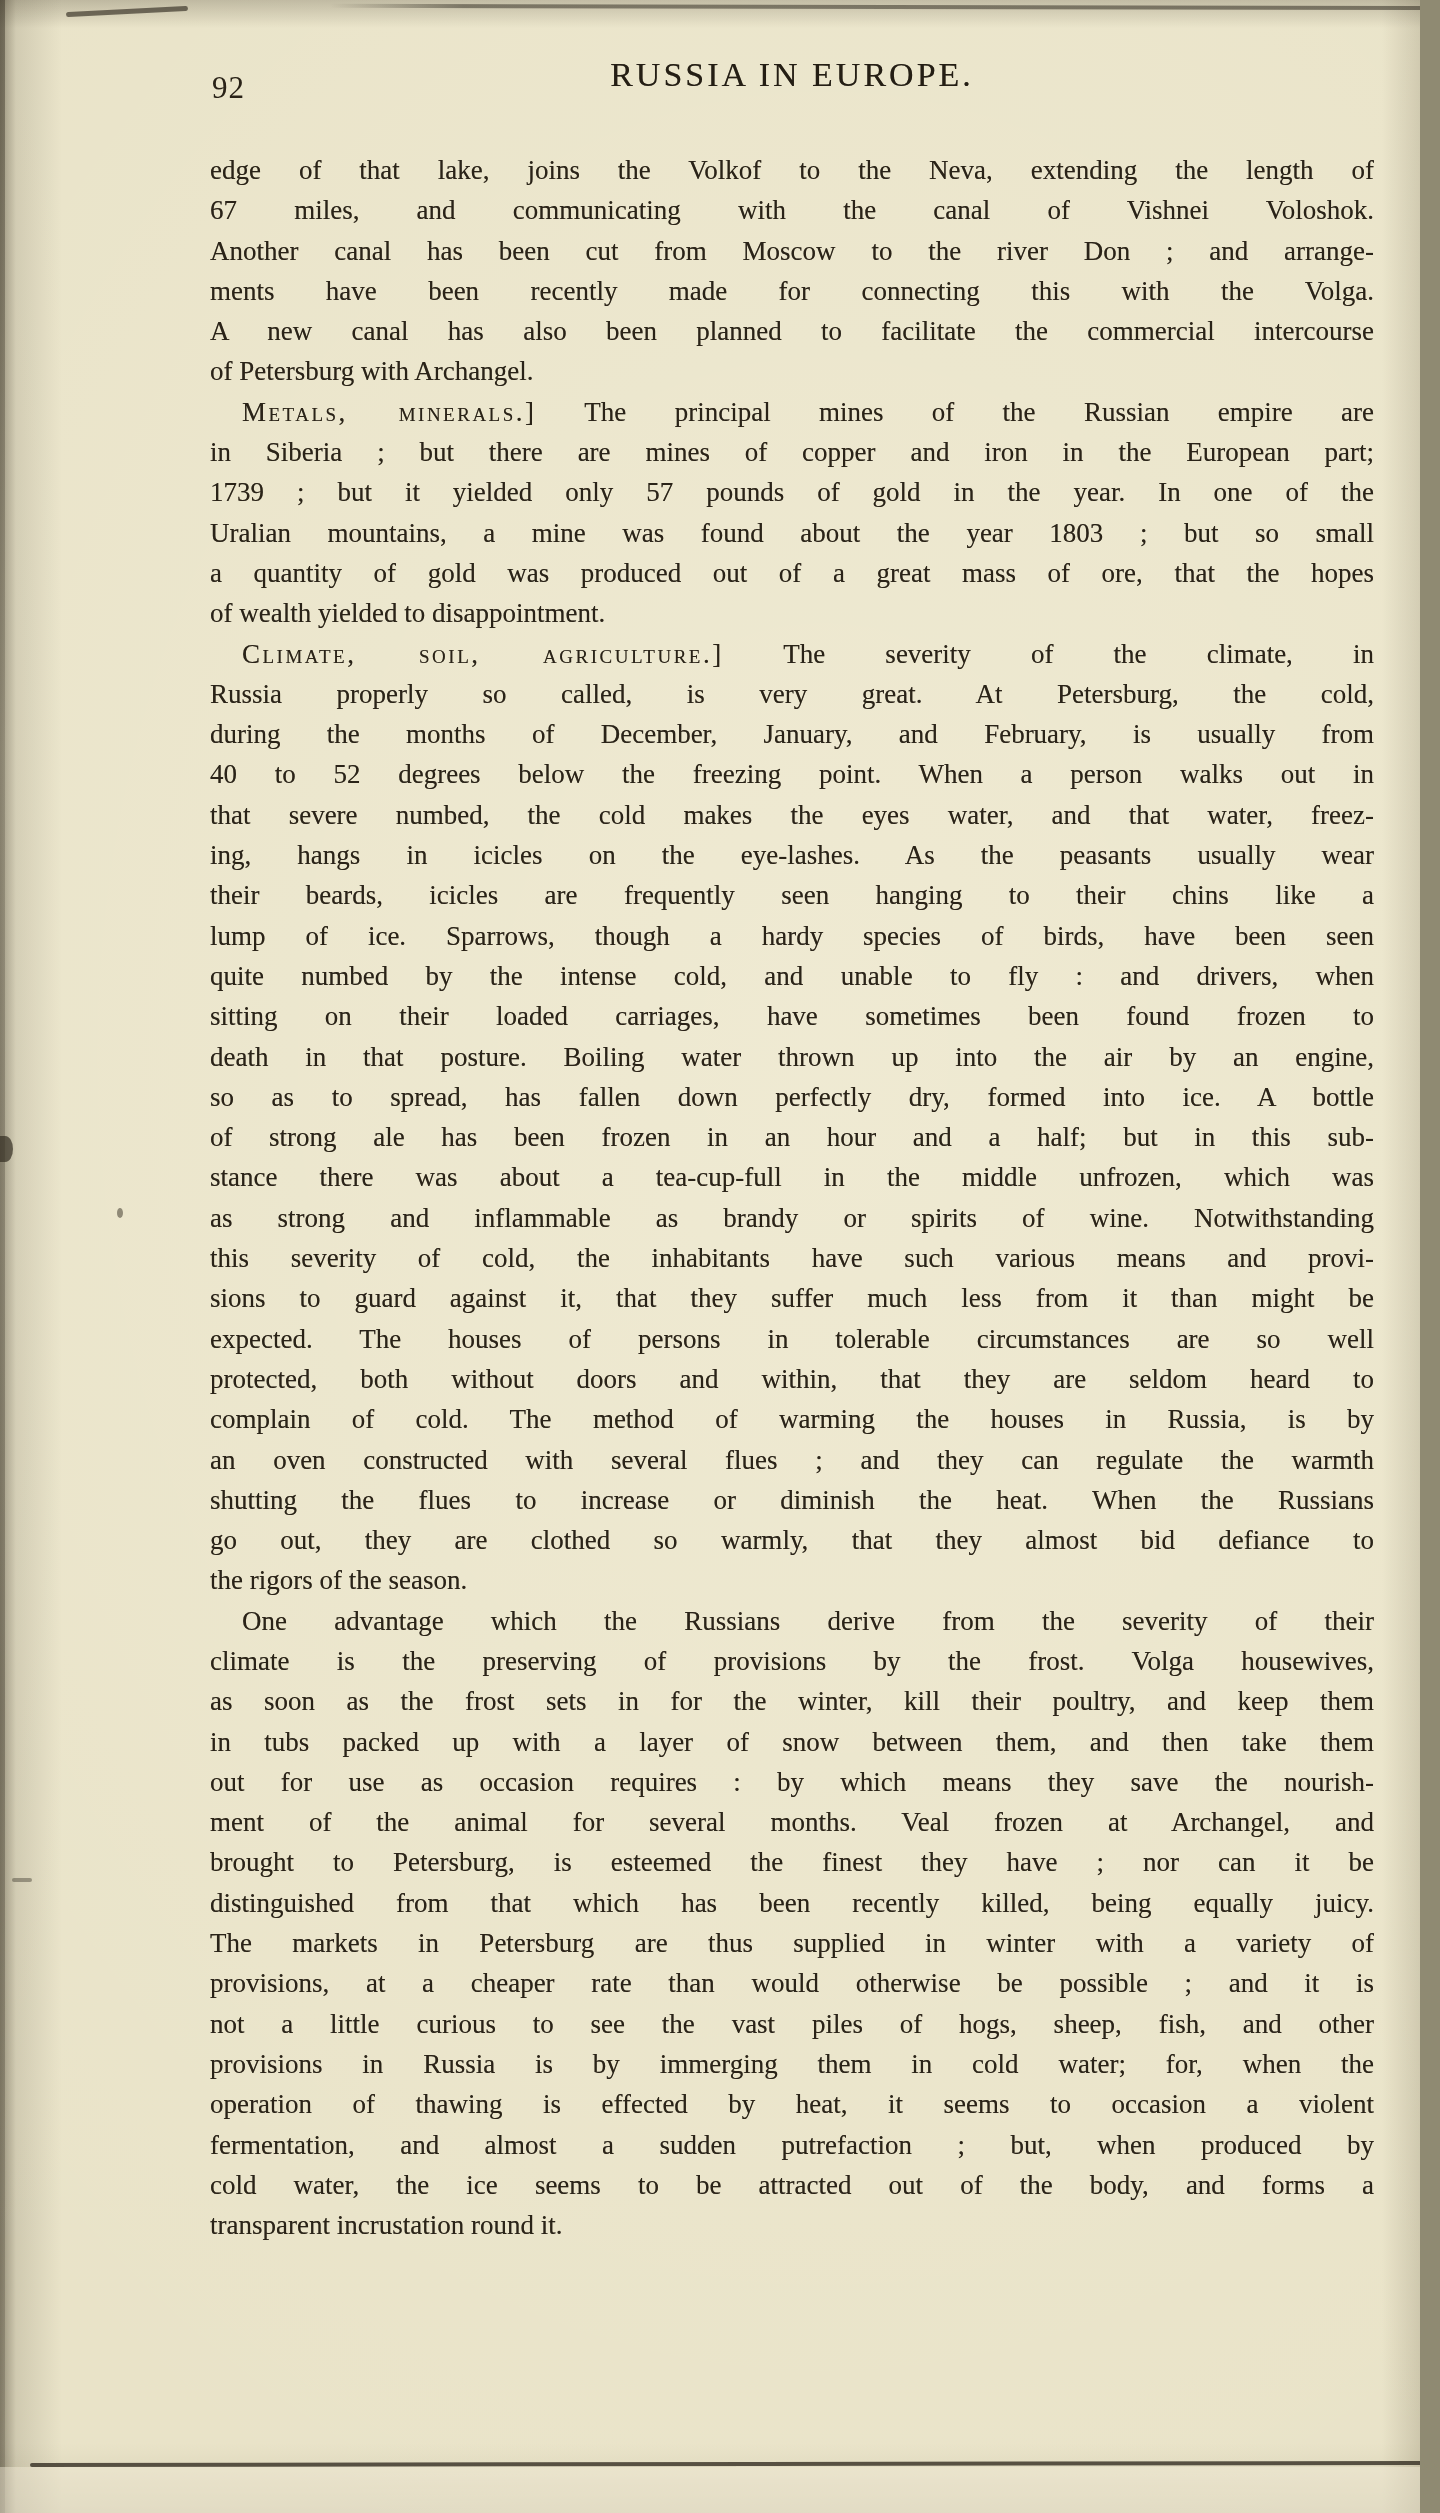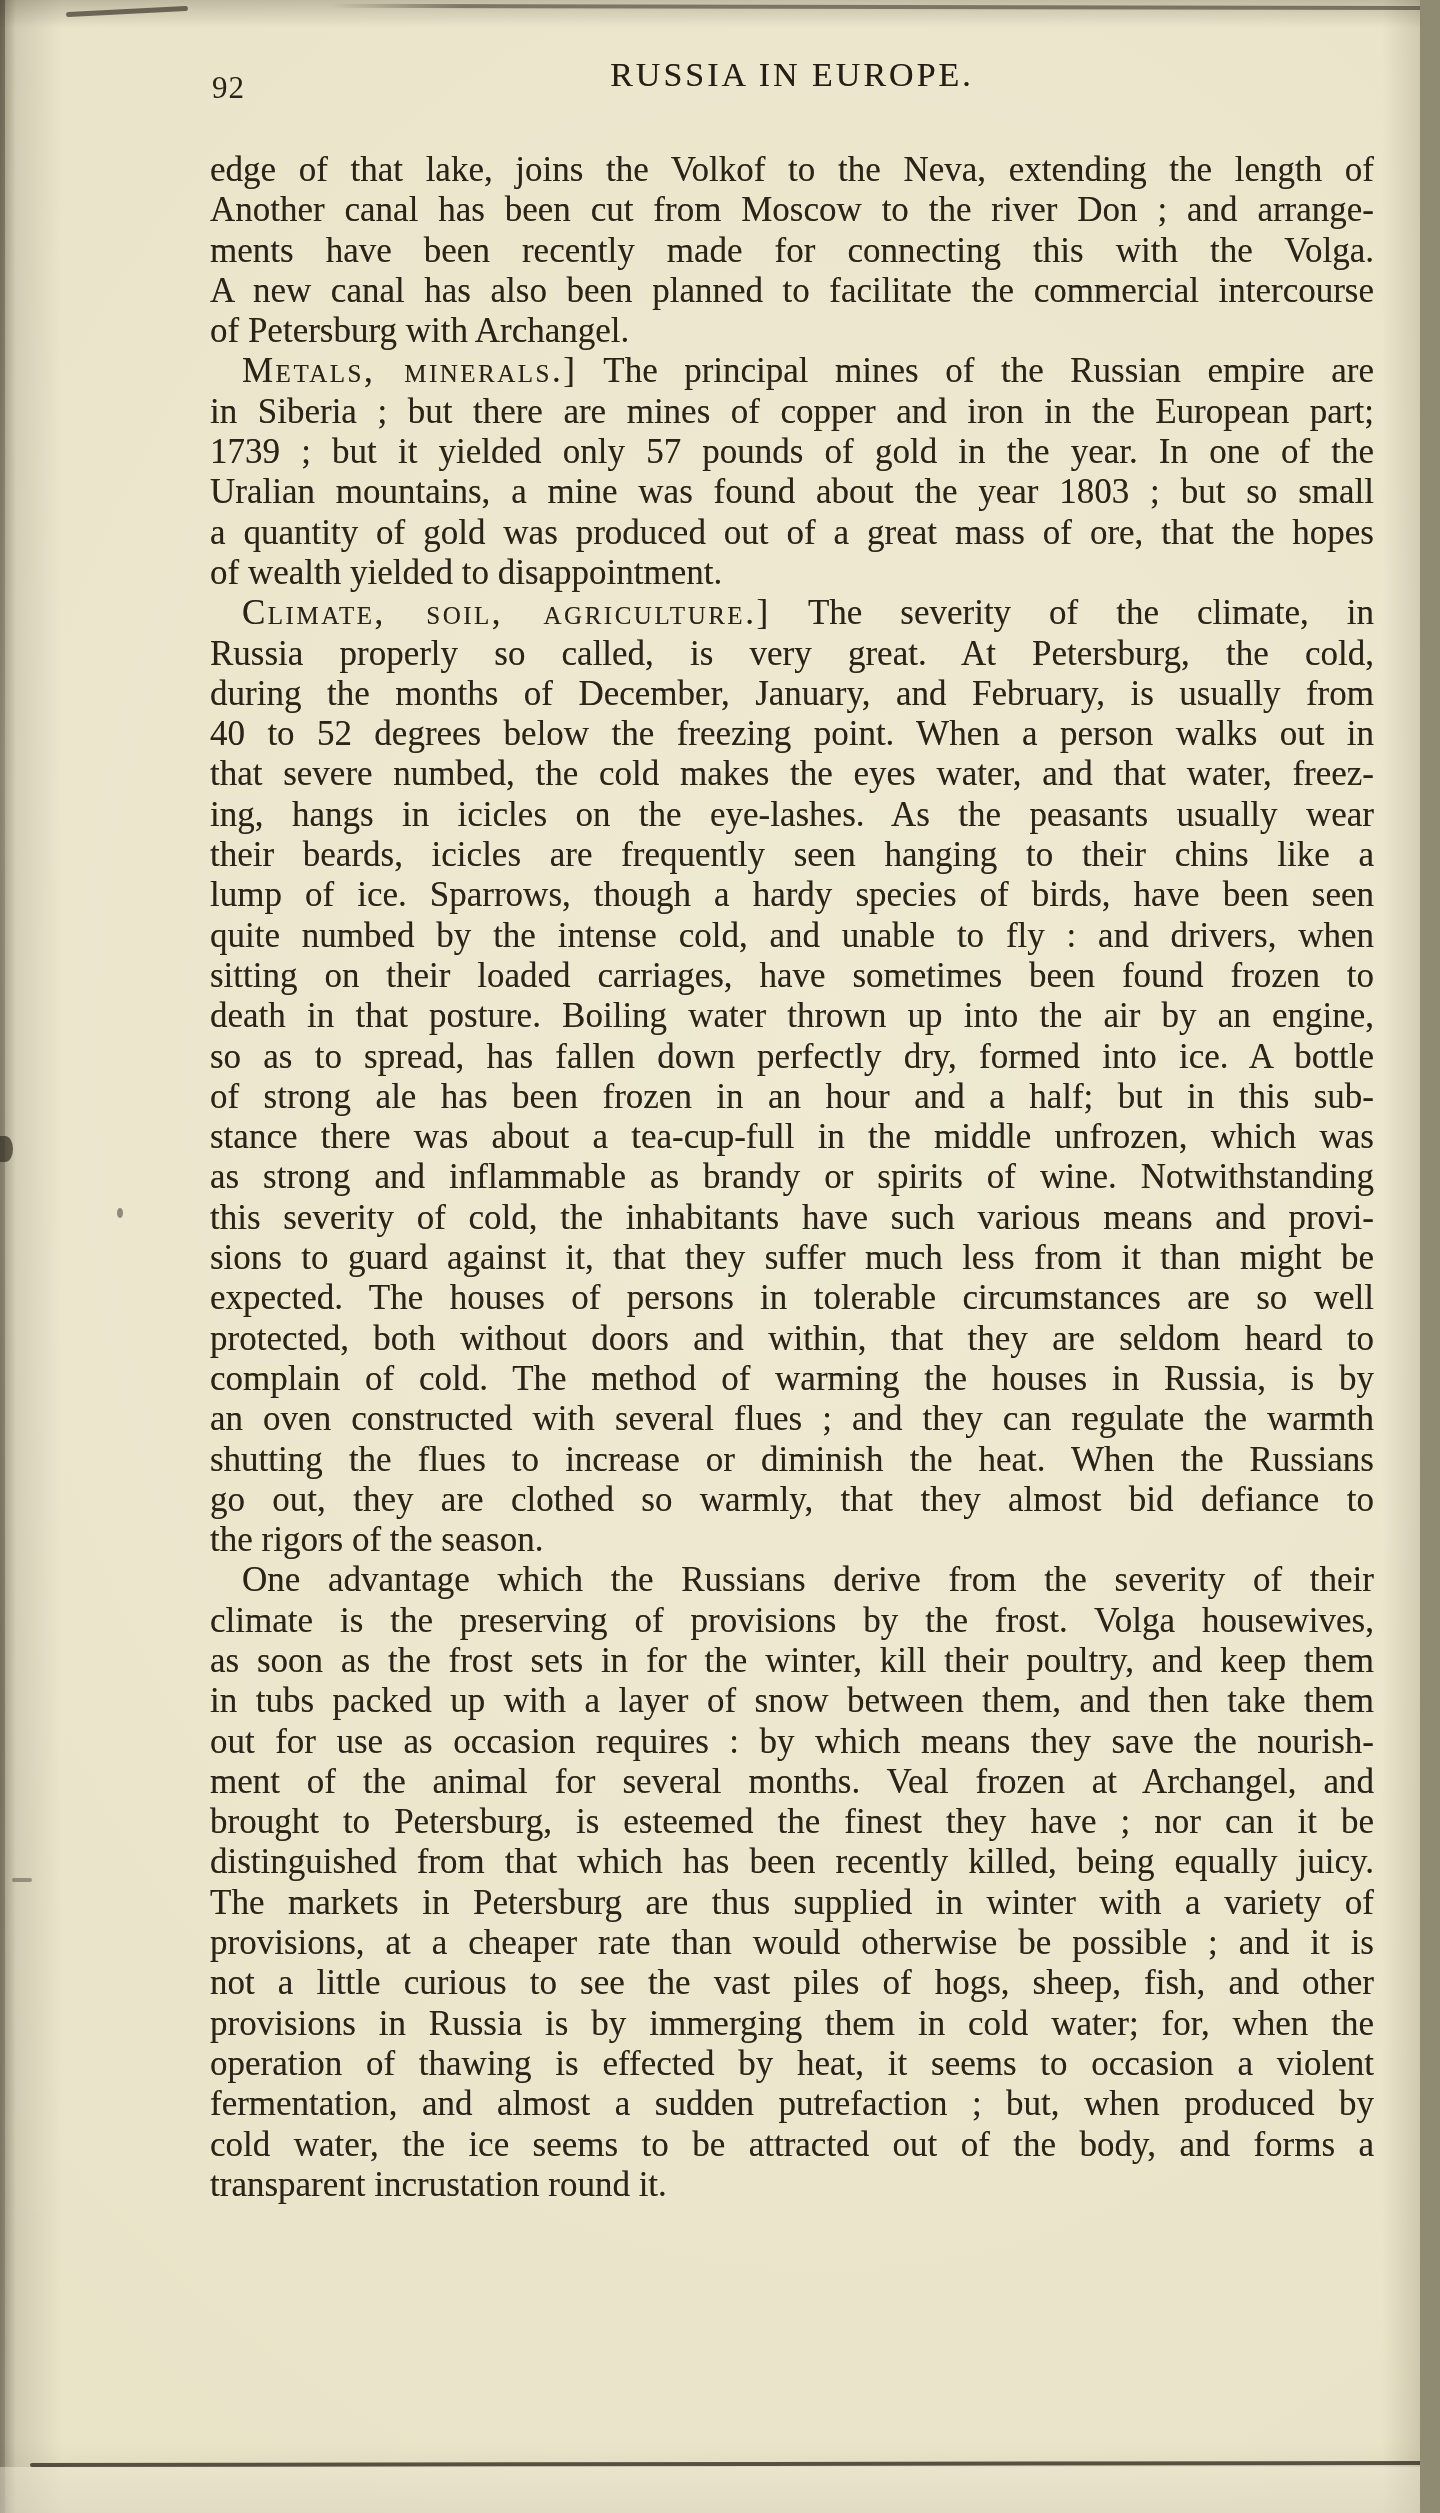--- a/index.html
+++ b/index.html
@@ -45,21 +45,21 @@
     font-size: 34px;
     letter-spacing: 3px;
     color: #241e14;
     text-shadow: 0 0 0.6px rgba(36,30,20,0.55);
   }
   .textblock {
     position: absolute;
     left: 210px;
     top: 150px;
     width: 1164px;
-    font-size: 35px;
+    font-size: 27px;
     line-height: 40.3px;
     text-shadow: 0 0 0.5px rgba(42,35,24,0.45);
   }
   .paragraph { margin: 0; }
   .line {
     text-align: justify;
     text-align-last: justify;
     text-justify: inter-word;
     white-space: normal;
   }
@@ -122,20 +122,21 @@
   <div class="below-edge"></div>
 
   <div class="header">
     <div class="pagenum">92</div>
     <div class="running-title">RUSSIA IN EUROPE.</div>
   </div>
 
   <div class="textblock">
       <div class="paragraph">
         <div class="line">edge of that lake, joins the Volkof to the Neva, extending the length of</div>
+        <div class="line">67 miles, and communicating with the canal of Vishnei Voloshok.</div>
         <div class="line">Another canal has been cut from Moscow to the river Don ; and arrange-</div>
         <div class="line">ments have been recently made for connecting this with the Volga.</div>
         <div class="line">A new canal has also been planned to facilitate the commercial intercourse</div>
         <div class="line last">of Petersburg with Archangel.</div>
       </div>
       <div class="paragraph">
         <div class="line indent"><span class="sc">Metals, minerals.]</span> The principal mines of the Russian empire are</div>
         <div class="line">in Siberia ; but there are mines of copper and iron in the European part;</div>
         <div class="line">1739 ; but it yielded only 57 pounds of gold in the year.  In one of the</div>
         <div class="line">Uralian mountains, a mine was found about the year 1803 ; but so small</div>

